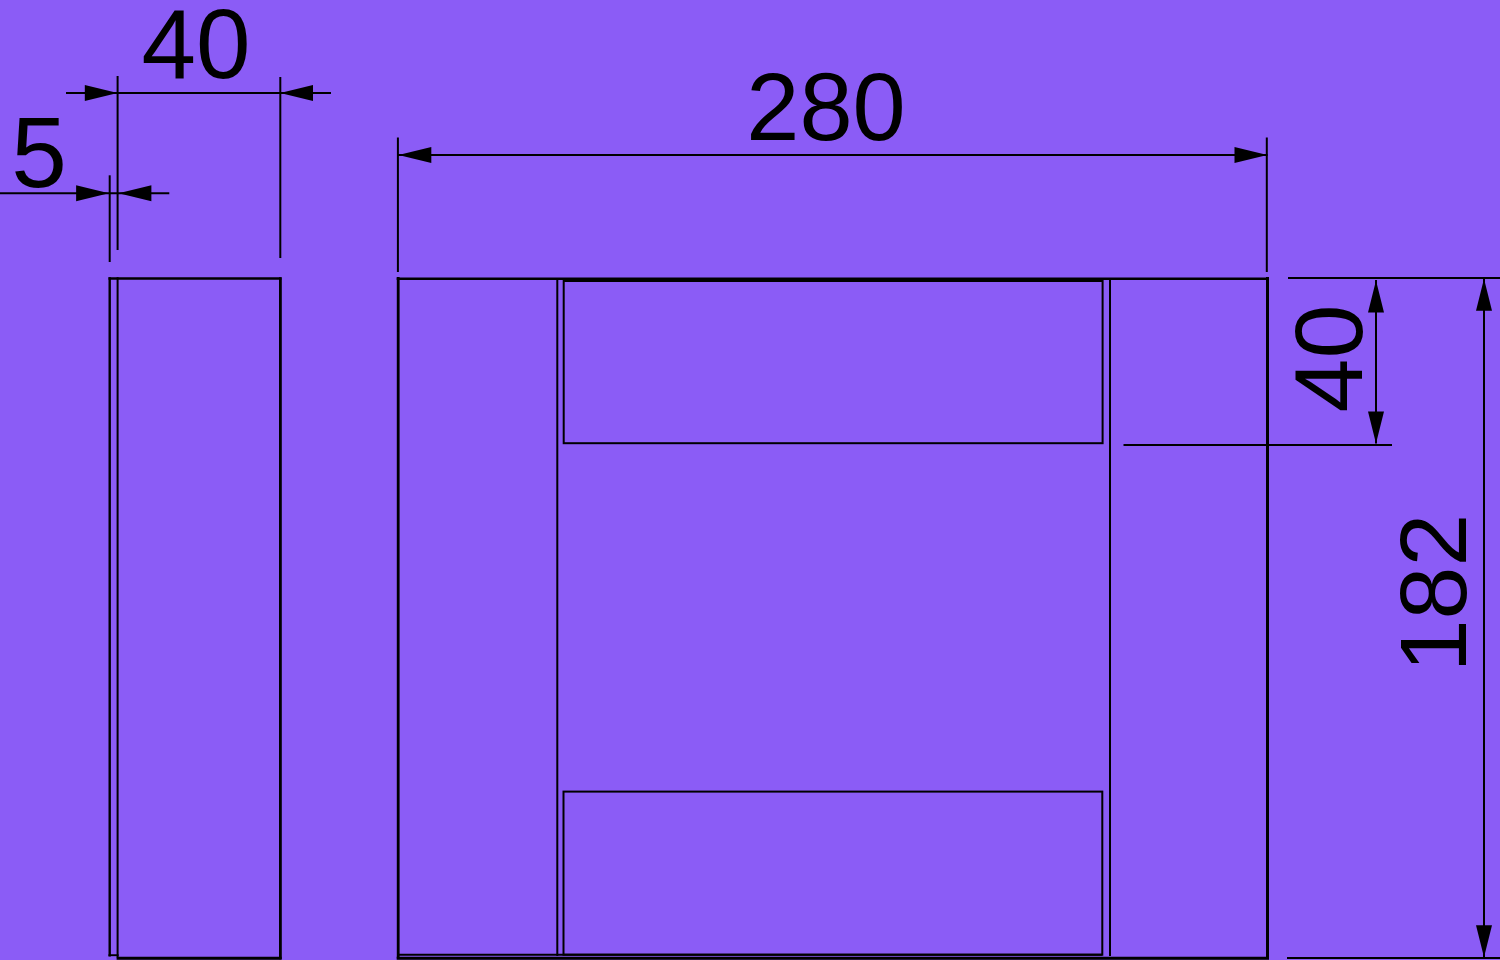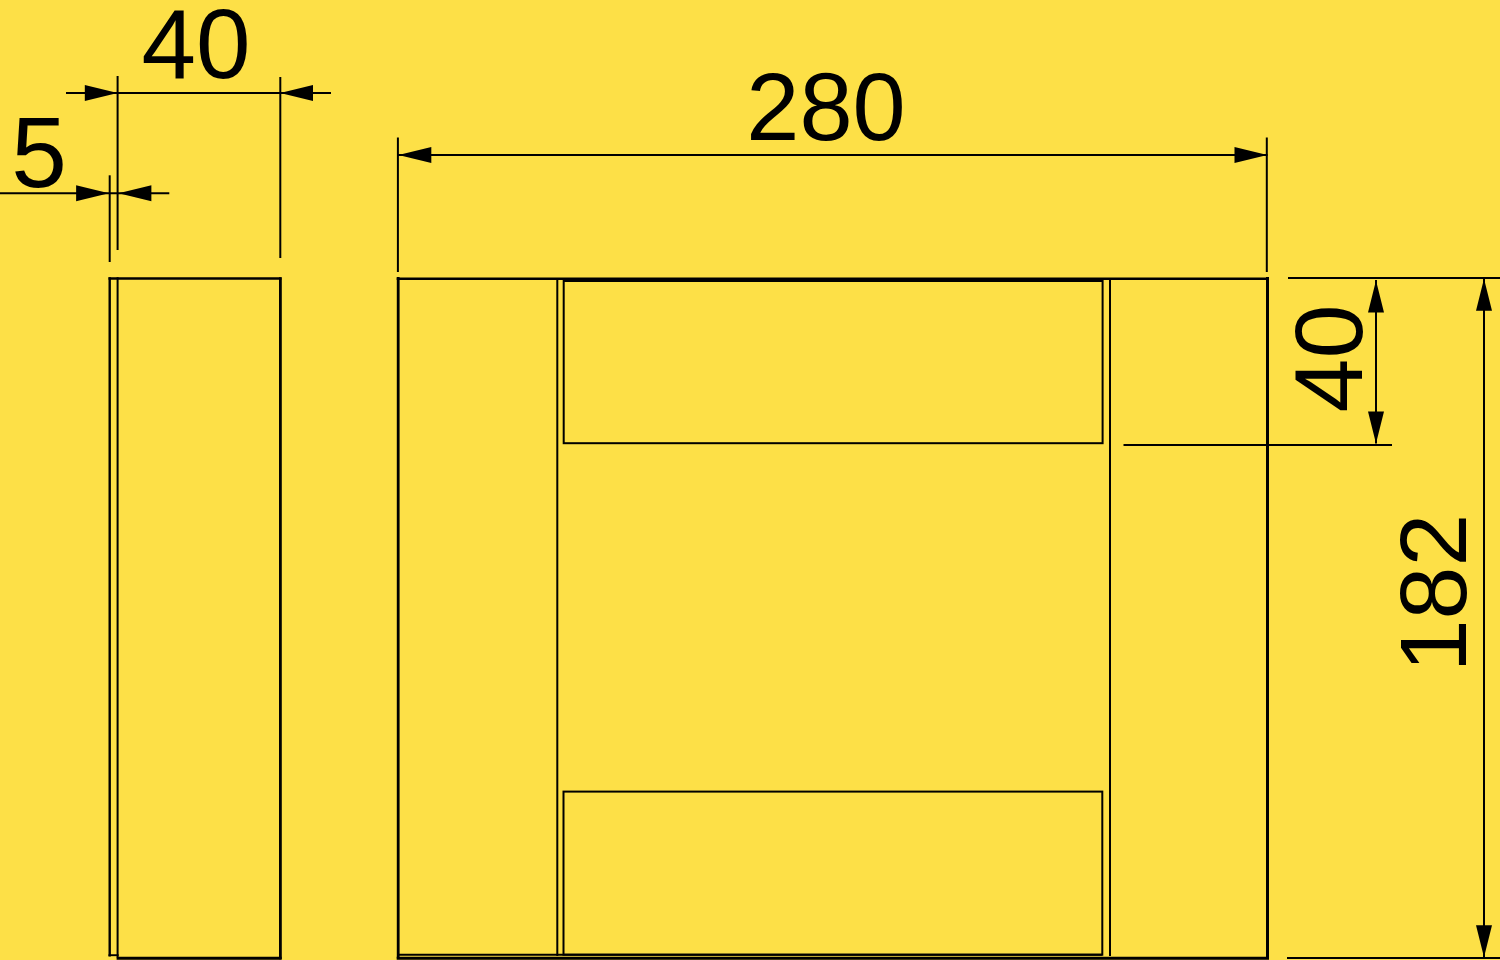--- a/index.html
+++ b/index.html
@@ -1,16 +1,16 @@
 <!DOCTYPE html>
 <html><head>
 <meta charset="utf-8">
 <style>
   html,body{margin:0;padding:0;background:#fff;}
-  #page{position:relative;width:1500px;height:960px;background:#fde047;overflow:hidden;}
+  #page{position:relative;width:1500px;height:960px;background:#8b5cf6;overflow:hidden;}
   svg{display:block;}
   text{font-family:"Liberation Sans",sans-serif;fill:#000;}
 </style>
 </head>
 <body>
 <div id="page">
 <svg width="1500" height="960" viewBox="0 0 1500 960" xmlns="http://www.w3.org/2000/svg">
 
   <g stroke="#000" fill="none">
     <line x1="108.5" y1="278.5" x2="281.4" y2="278.5" stroke-width="2.5"></line>

